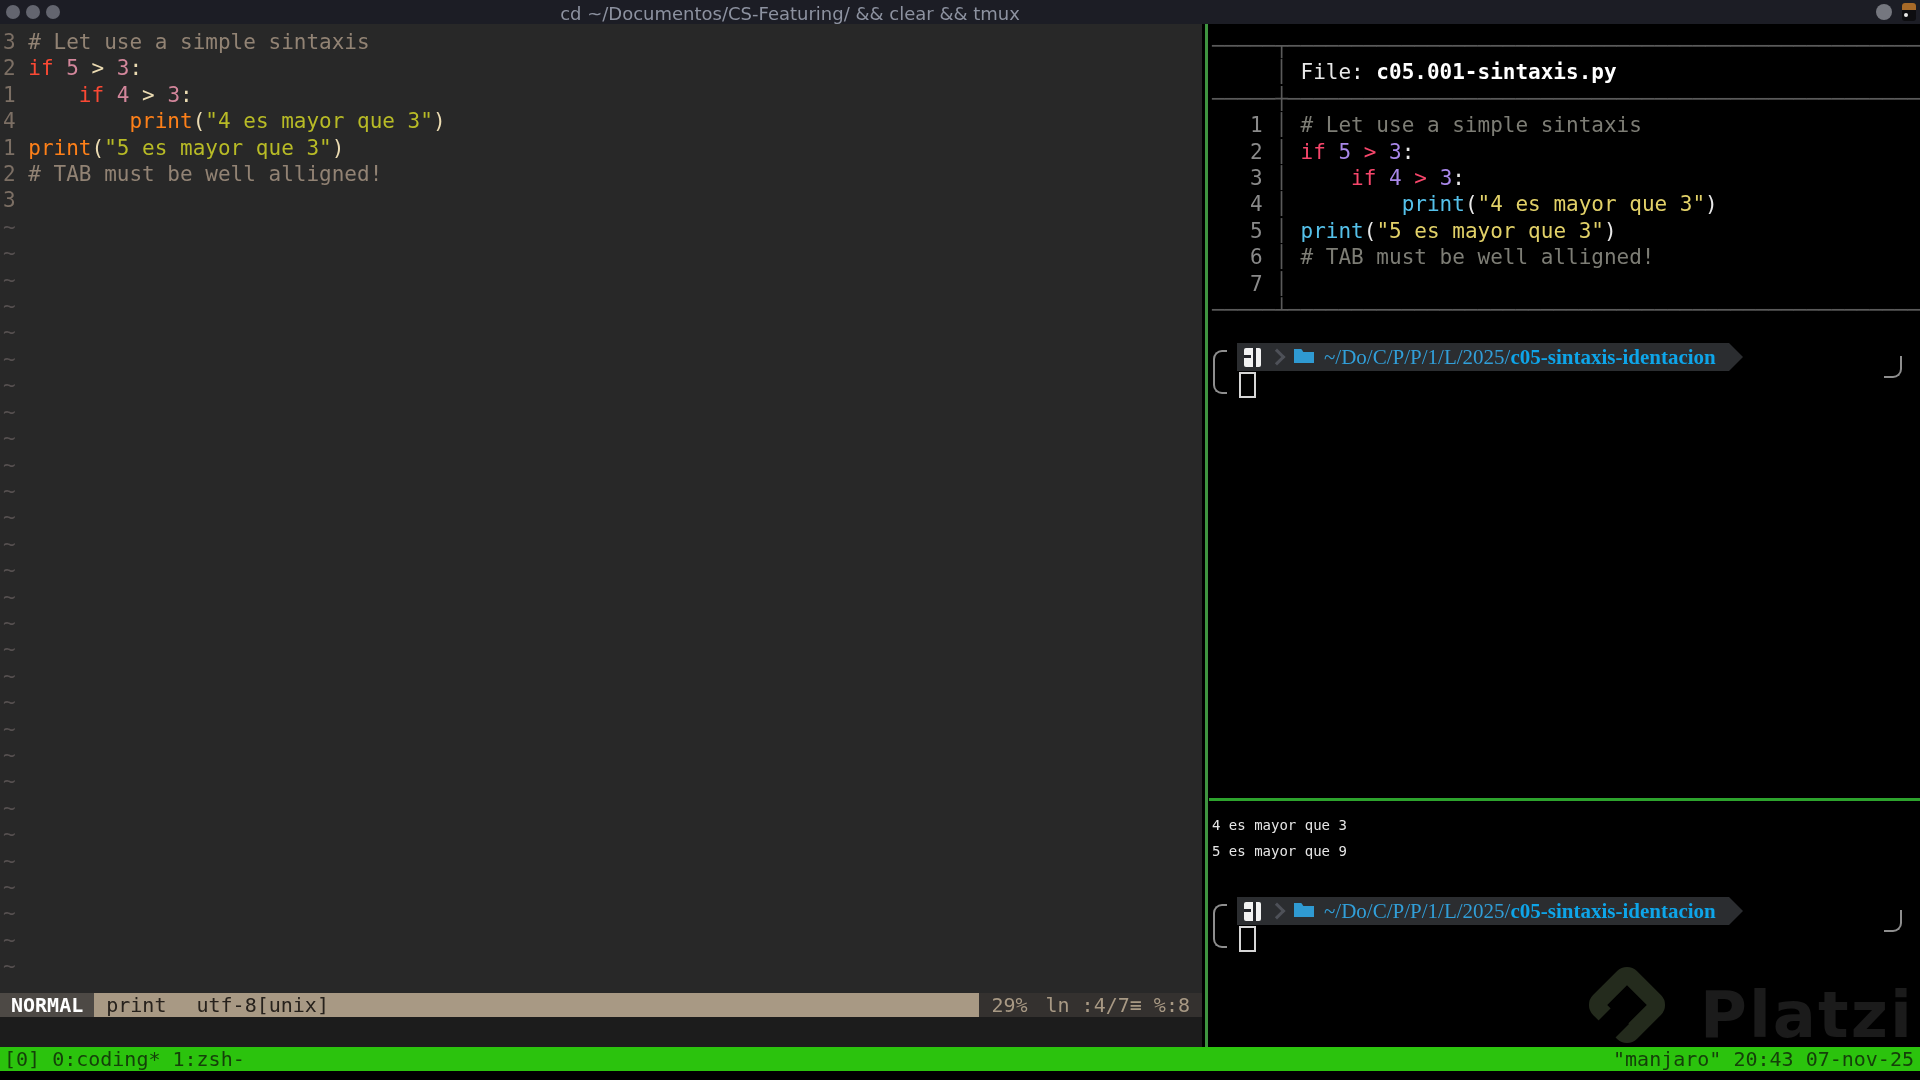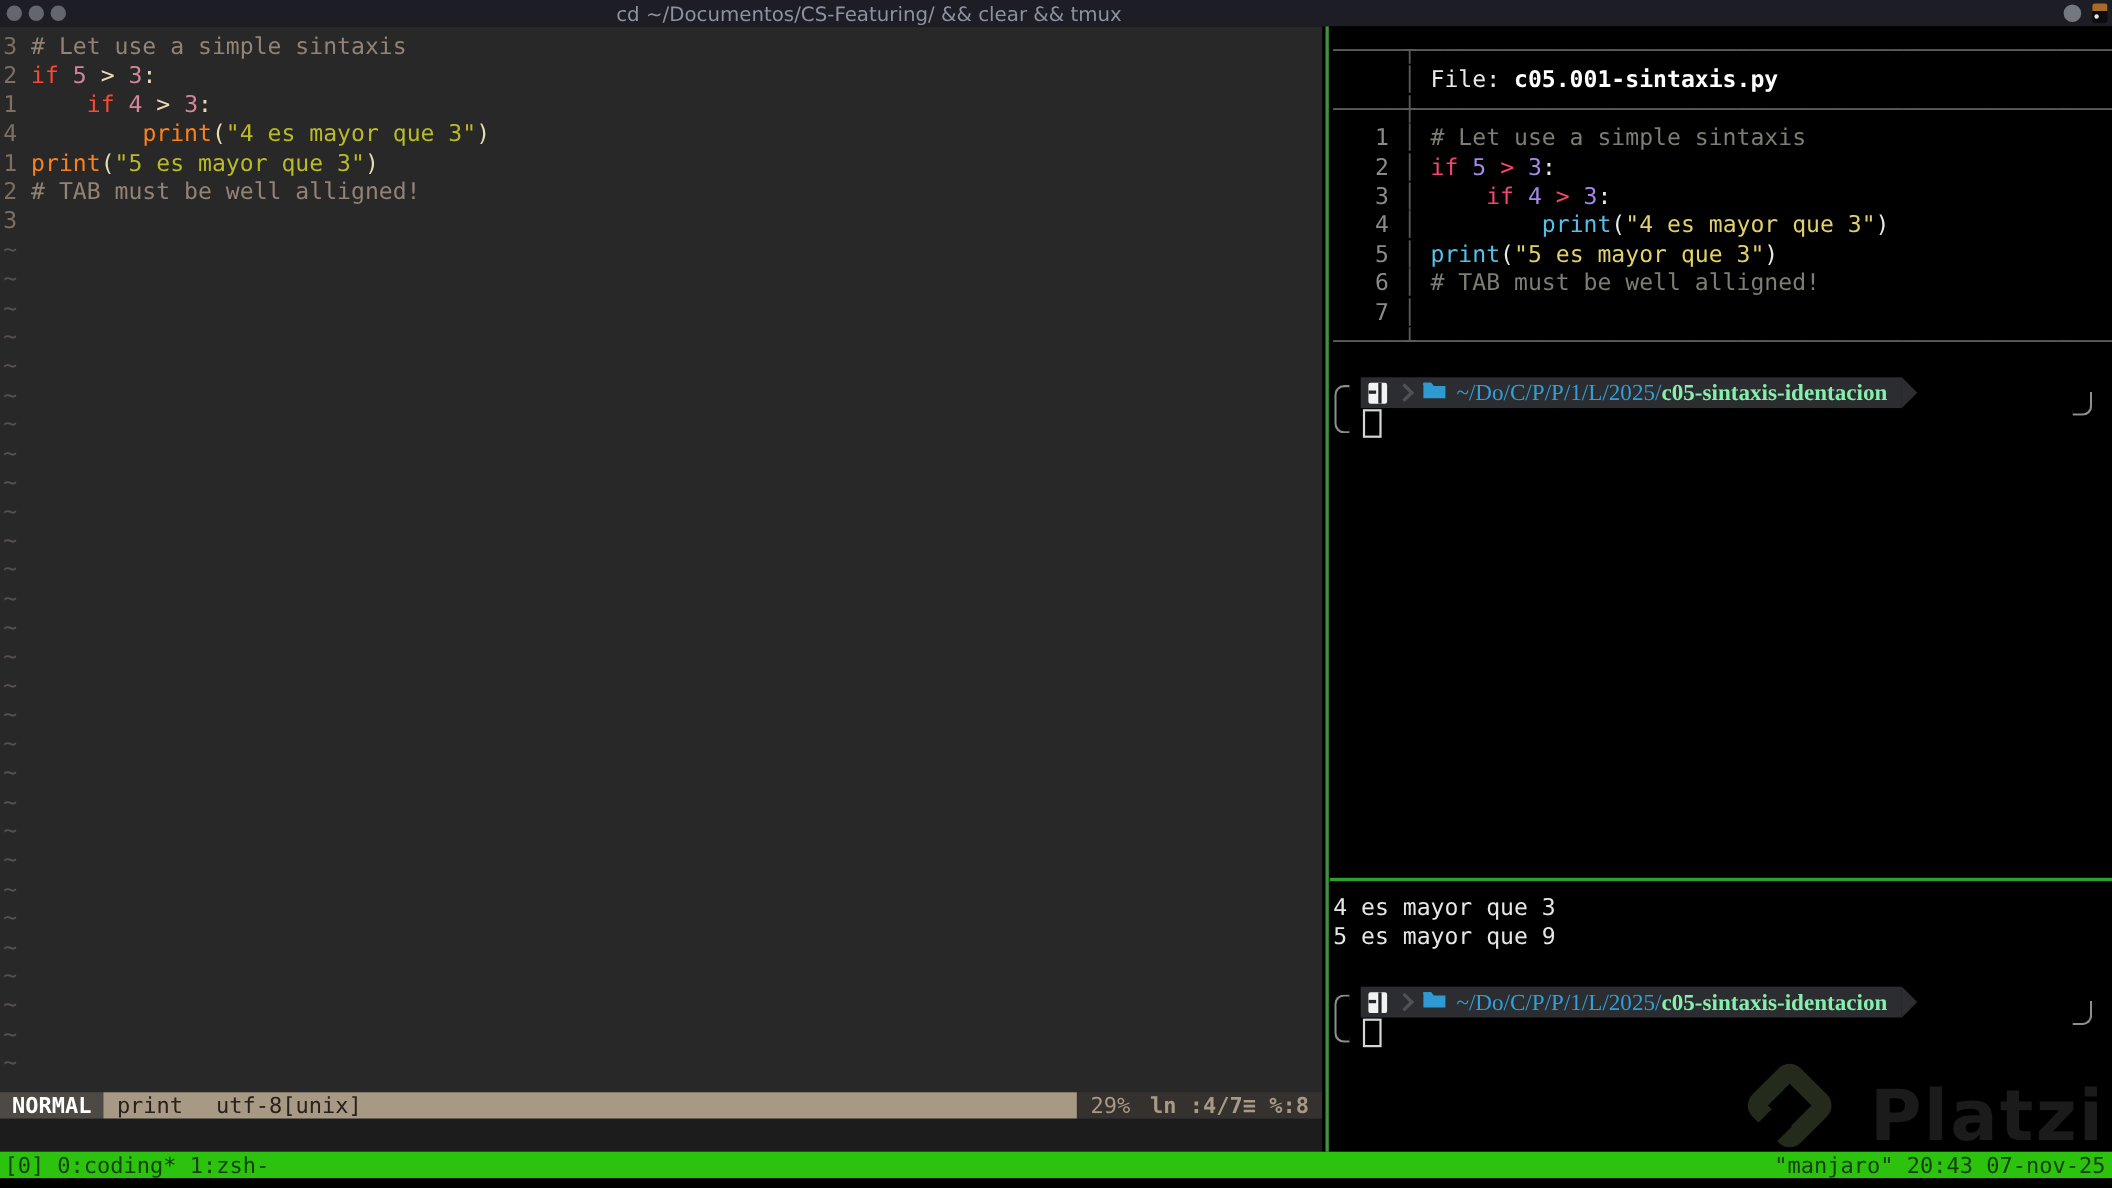--- a/index.html
+++ b/index.html
@@ -19,45 +19,45 @@
   #vim-lines{position:absolute;left:3px;top:5px;font-size:21px;line-height:26.4px;white-space:pre;}
   .vrow{white-space:pre;}
   .vnum{display:inline-block;width:2ch;white-space:pre;}
   
   #statusline{left:0;top:969px;width:1202px;height:24px;display:flex;align-items:stretch;font-size:20px;background:#34312f;}
   .sl-mode{background:#4d4945;color:#ffffff;font-weight:bold;padding:0 11px;display:flex;align-items:center;}
   .sl-file-seg{flex:1;background:#a89984;color:#26211c;display:flex;align-items:center;justify-content:space-between;padding:0 12px;}
   .sl-file{font-weight:bold;}
   .sl-right{display:flex;gap:30px;}
   .sl-stats{background:#34312f;color:#a89984;display:flex;align-items:center;gap:18px;padding:0 12px;}
-  .sl-loc{font-weight:bold;}
+  .sl-loc{font-weight:normal;}
   #cmdline{left:0;top:993px;width:1202px;height:30px;background:#1c1c1c;}
   
   #v-border{left:1205px;top:24px;width:3px;height:1023px;background:#3f9440;}
   #h-border{left:0;top:774px;width:711px;height:3px;background:#2da32d;}
   
   #right{left:1209px;top:24px;width:711px;height:1023px;background:#000;overflow:hidden;}
   #bat{position:absolute;left:3px;top:9px;font-size:21px;line-height:26.4px;white-space:pre;}
   .brow{white-space:pre;}
   .bnum{display:inline-block;width:4ch;text-align:right;white-space:pre;}
   .bsep{white-space:pre;}
   .bbold{font-weight:bold;color:#ffffff;}
   .bhead{color:#e8e8e8;}
-  #out-lines{position:absolute;left:3px;top:788px;font-size:21px;line-height:26.4px;color:#e6e6e6;white-space:pre;}
+  #out-lines{position:absolute;left:3px;top:788px;font-size:14px;line-height:26.4px;color:#e6e6e6;white-space:pre;}
   
   .p-frame-left{position:absolute;width:12px;height:40px;border:2px solid #8e8e8e;border-right:none;border-radius:9px 0 0 9px;}
   .p-bracket-right{position:absolute;width:16px;height:20px;border-right:2px solid #8e8e8e;border-bottom:2px solid #8e8e8e;border-radius:0 0 9px 0;}
   .p-seg{position:absolute;height:28px;background:#2b2d30;display:flex;align-items:center;padding-left:7px;gap:9px;}
   .p-seg::after{content:"";position:absolute;right:-14px;top:0;border-top:14px solid transparent;border-bottom:14px solid transparent;border-left:14px solid #2b2d30;}
   .p-os{width:17px;height:19px;background:#f2f2f2;border-radius:2px;position:relative;overflow:hidden;}
   .p-os::before{content:"";position:absolute;left:9px;top:0;width:3px;height:19px;background:#23252a;}
   .p-os::after{content:"";position:absolute;left:0;top:7px;width:7px;height:3px;background:#23252a;}
   .p-chev{width:9px;height:9px;border-top:3px solid #4e5158;border-right:3px solid #4e5158;transform:rotate(45deg);margin:0 1px;}
   .p-path{font-size:21px;white-space:pre;color:#319fd9;}
-  .p-dir{font-weight:bold;color:#86efac;font-family:Liberation Serif, serif;}
+  .p-dir{font-weight:bold;color:#0ea5e9;font-family:Liberation Serif, serif;}
   .p-cursor{position:absolute;width:13px;height:22px;border:2px solid #d6d6d6;}
   
   #tmuxbar{left:0;top:1047px;width:1920px;height:24px;background:#2bc30d;color:#15400a;font-size:20px;display:flex;align-items:center;z-index:6;}
   .tx-left{display:flex;padding-left:4px;white-space:pre;}
   .tx-win{margin-left:12px;}
   .tx-right{margin-left:auto;display:flex;gap:12px;padding-right:6px;white-space:pre;}
   
   #wm-logo{left:1596px;top:974px;width:62px;height:62px;box-sizing:border-box;border:17px solid #242b1d;border-radius:14px;transform:rotate(45deg);z-index:1;}
   #wm-notch{left:1600px;top:1012px;width:24px;height:24px;background:#000;transform:rotate(45deg);z-index:2;}
   #wm-text{left:1700px;top:978px;font-weight:bold;font-size:64px;color:#1b1b1b;letter-spacing:2px;z-index:1;}

